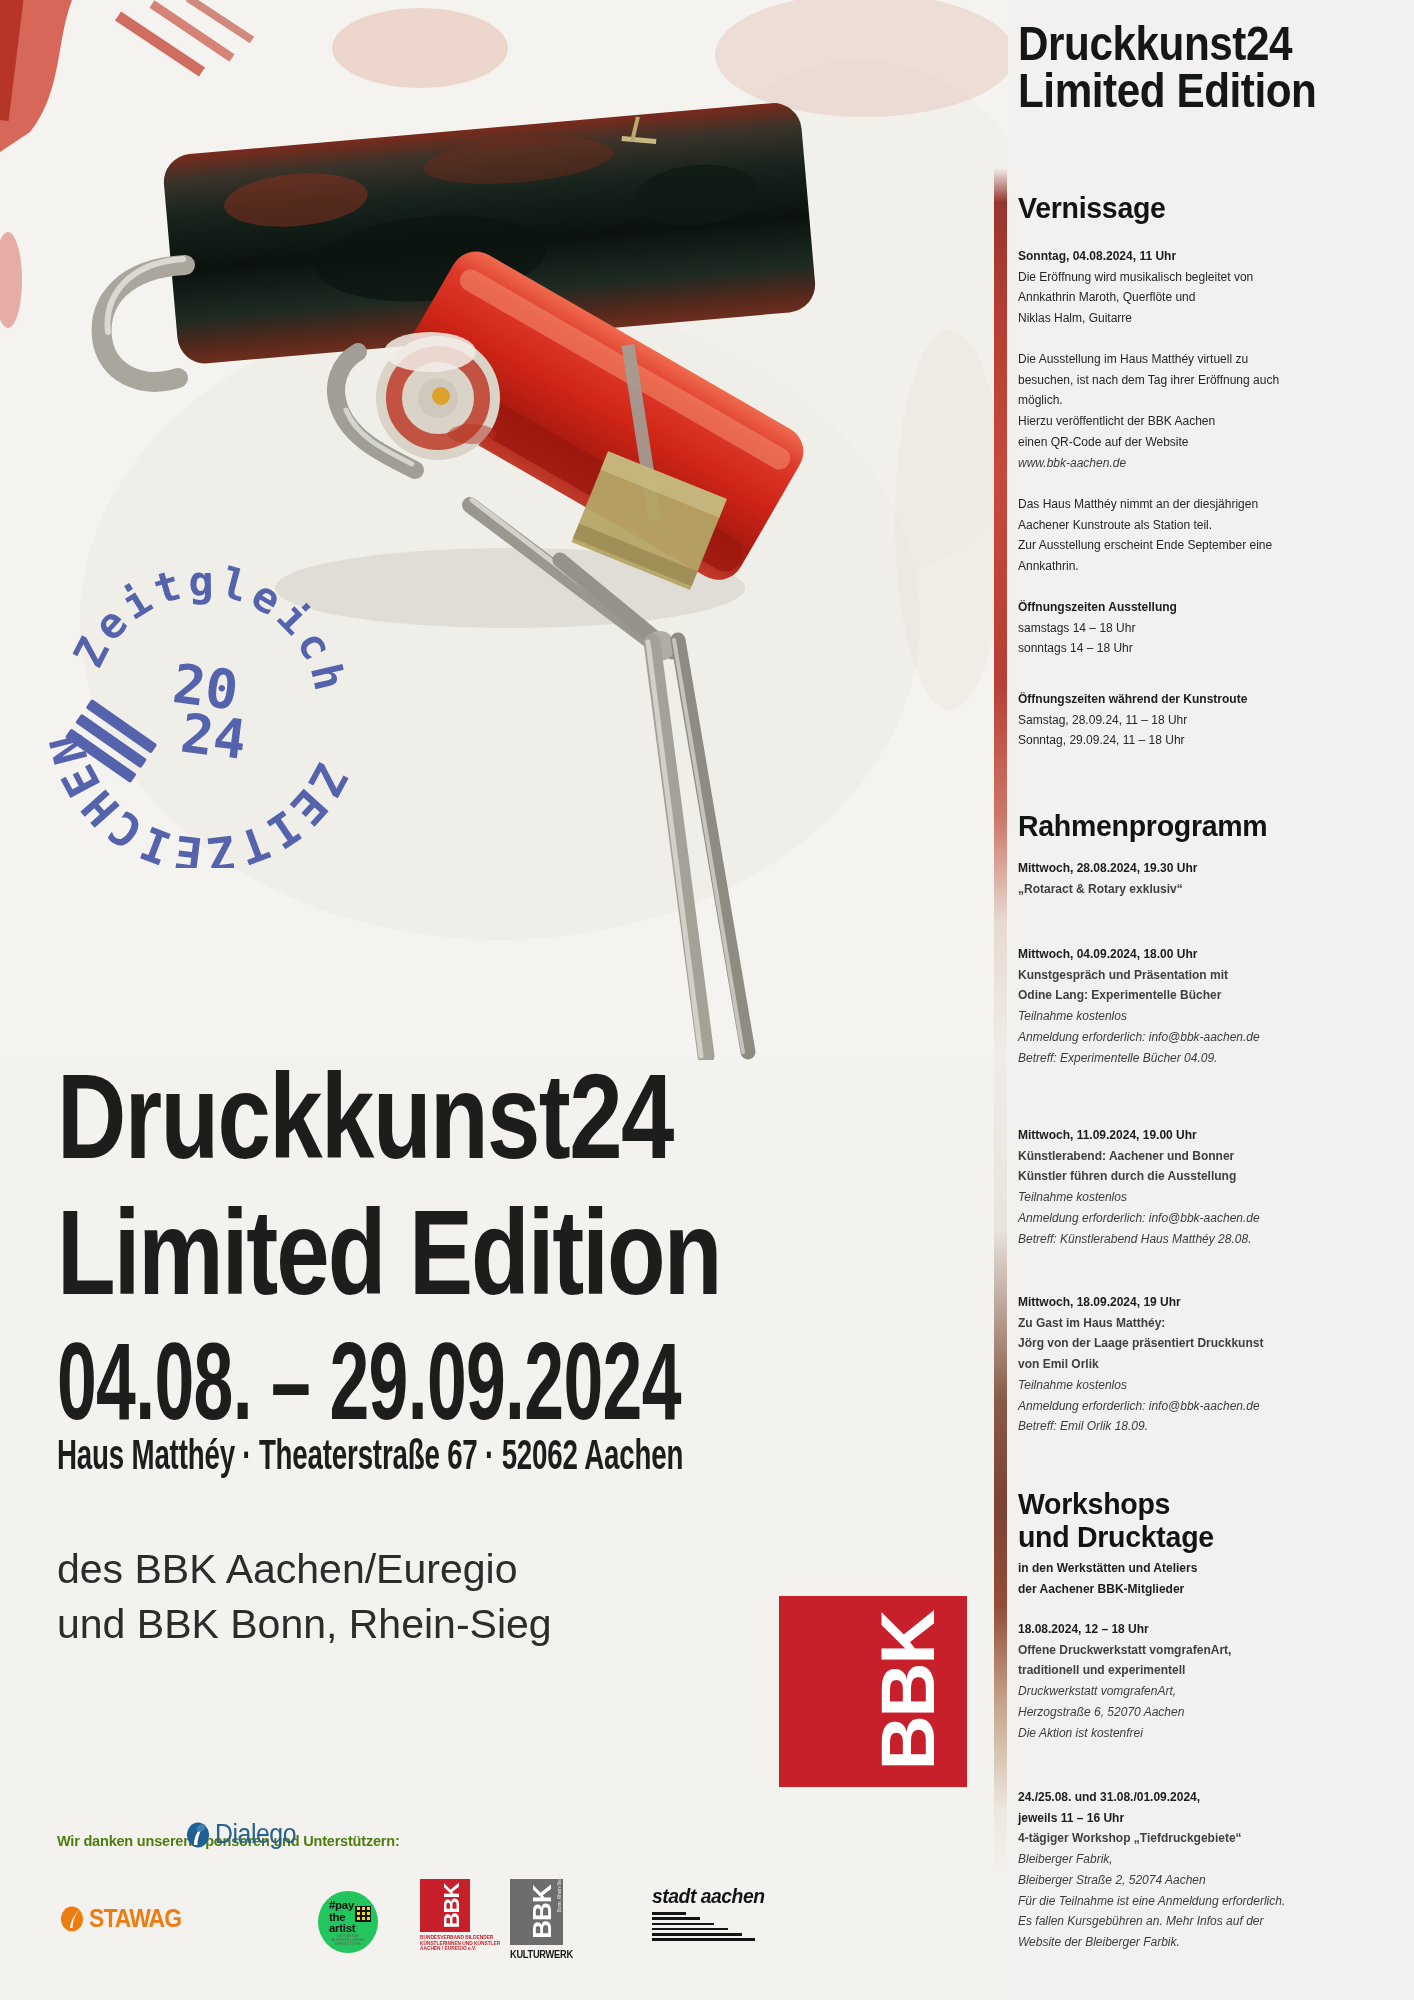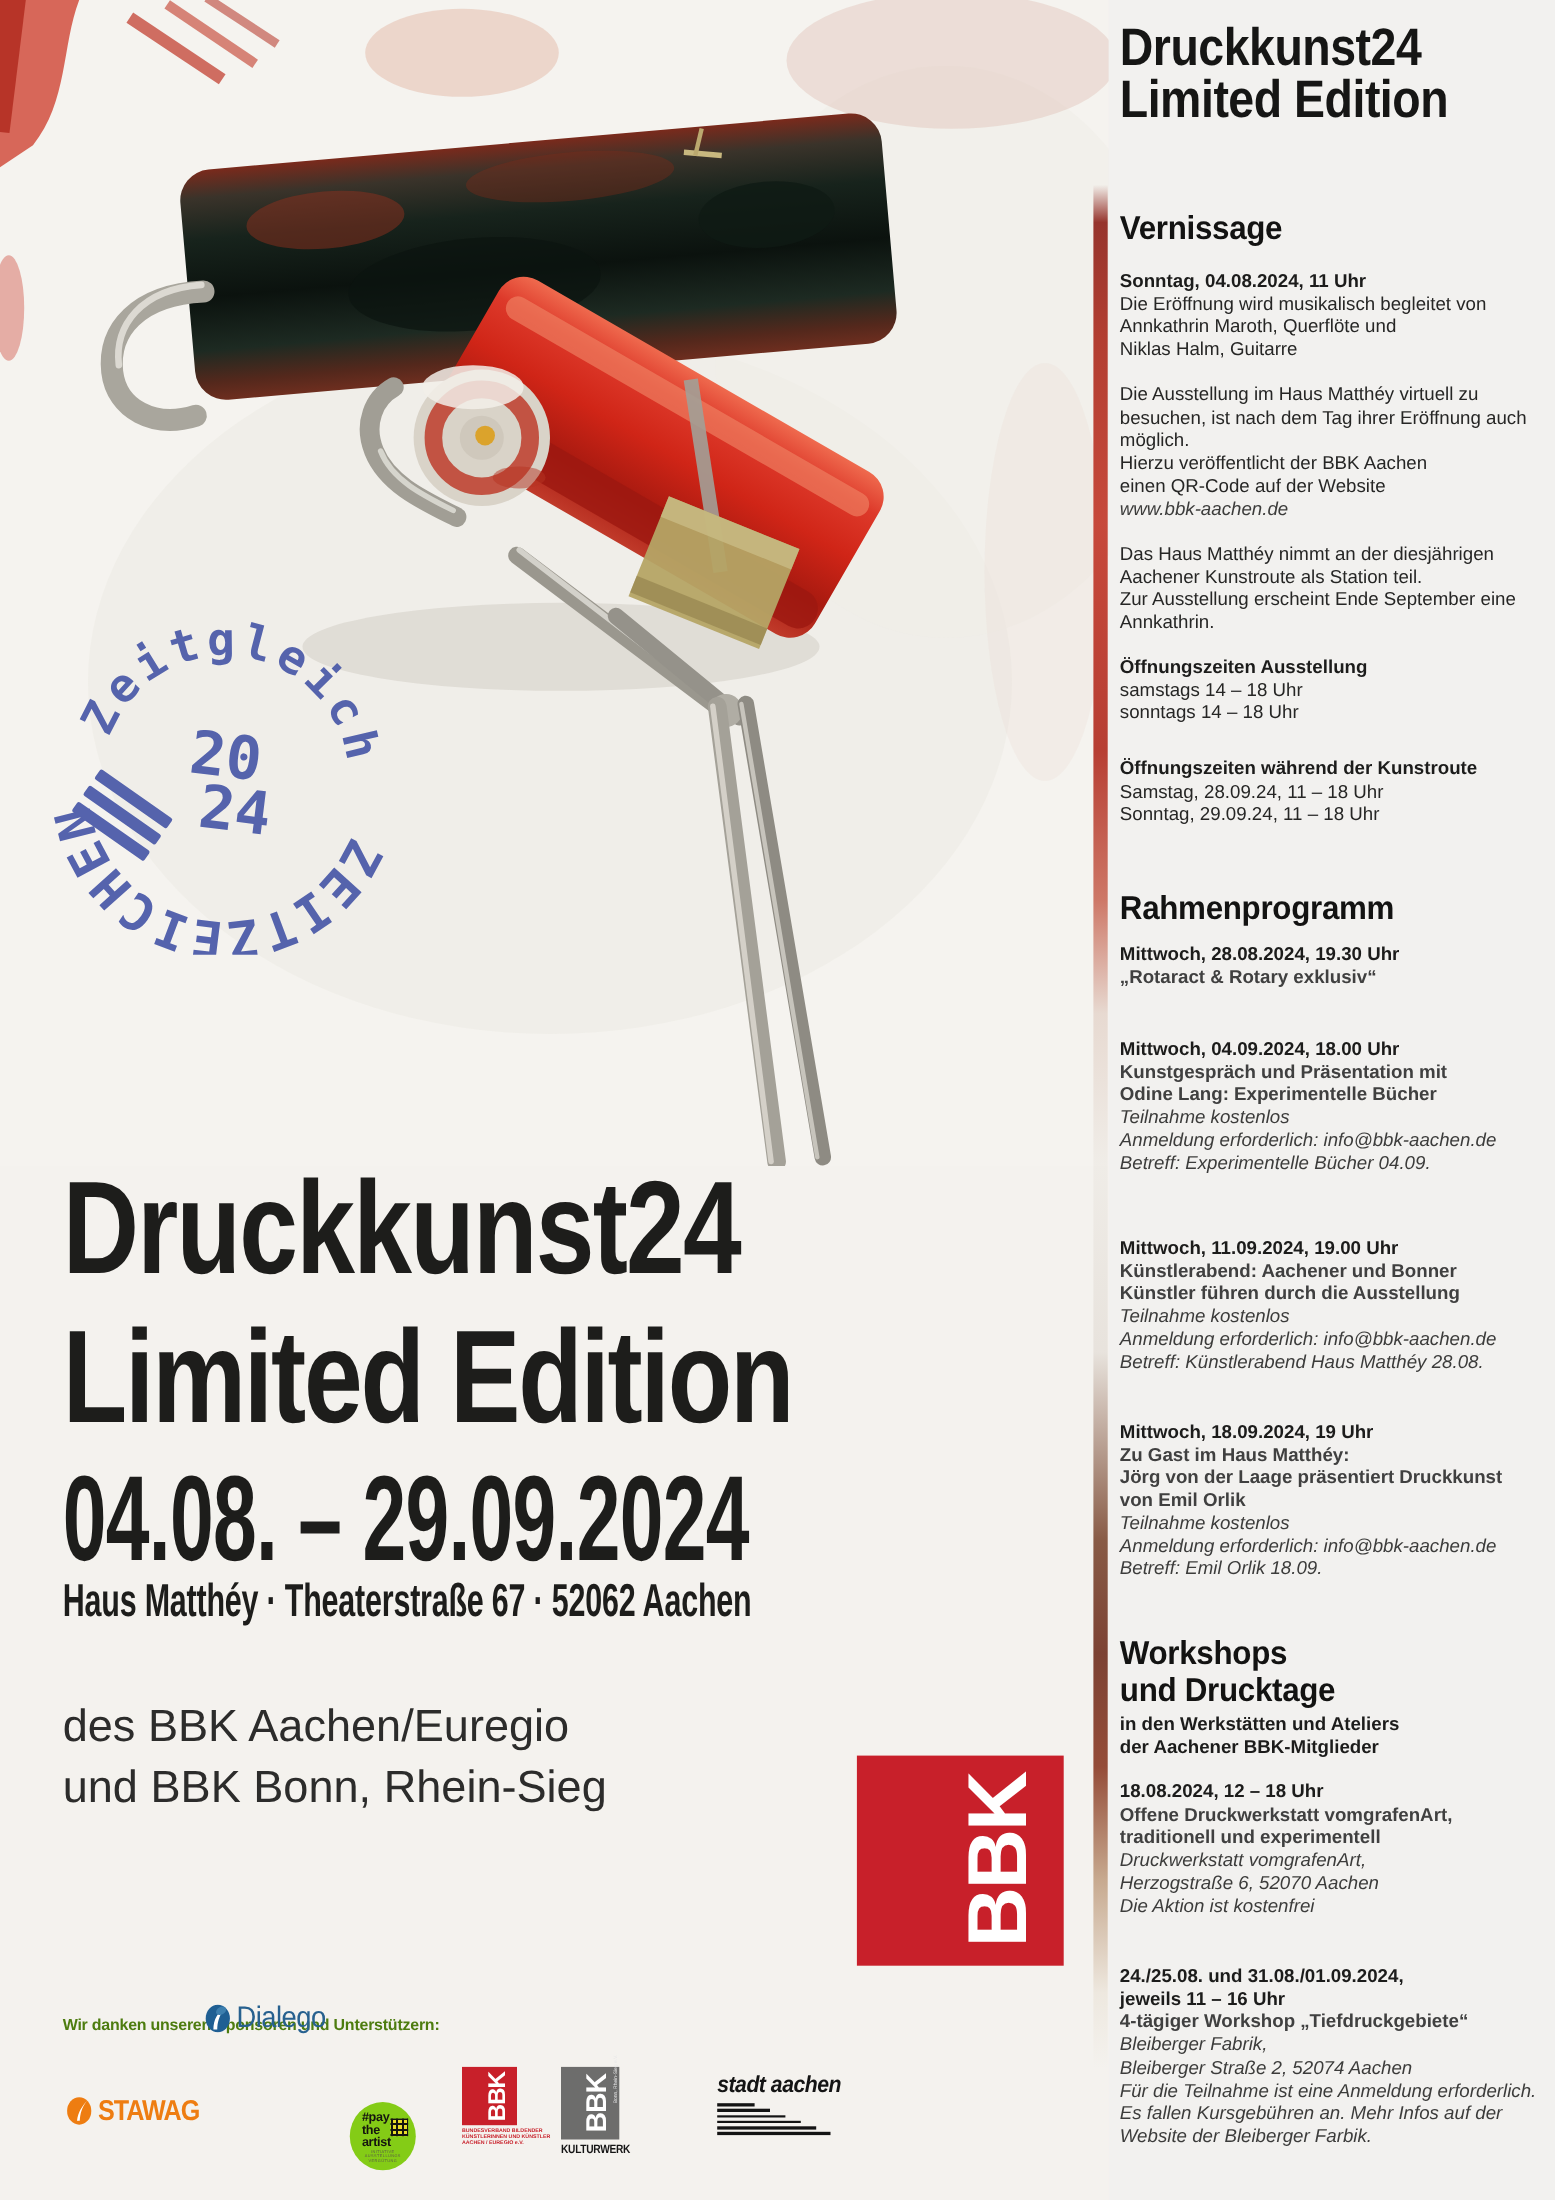--- a/index.html
+++ b/index.html
@@ -34,21 +34,21 @@
   .sp-label{position:absolute;left:57px;top:1833px;font-size:14.5px;font-weight:bold;
       letter-spacing:-0.2px;color:#4d7c0f;}
 
   
   .sp{position:absolute;}
   .sp-row-icon{display:flex;align-items:center;gap:5px;}
   .stawag-name{font-size:26px;font-weight:800;color:#ee7d11;letter-spacing:-1px;
       transform:scaleX(.88);transform-origin:0 50%;white-space:nowrap;}
   .dialego-name{font-size:27px;color:#27618f;letter-spacing:-0.5px;
       transform:scaleX(.92);transform-origin:0 50%;white-space:nowrap;}
-  .pay-circle{position:relative;width:60px;height:62px;border-radius:50%;background:#84cc16;margin-top:20px;}
+  .pay-circle{position:relative;width:60px;height:62px;border-radius:50%;background:#22c55e;}
   .pay-lines{position:absolute;left:11px;top:9px;font-weight:800;font-size:11.5px;
       line-height:11.5px;color:#15150f;letter-spacing:-0.3px;}
   .pay-sub{position:absolute;left:0;right:0;top:44px;text-align:center;font-size:3.5px;
       line-height:3.9px;letter-spacing:.4px;color:#5a5a46;}
   .qr{position:absolute;right:7px;top:15px;width:16px;height:16px;
       background-image:
         repeating-linear-gradient(90deg,#15150f 0 2px,transparent 2px 5px),
         repeating-linear-gradient(0deg,#15150f 0 2px,#e8dc2a 2px 5px);}
   .bbk-sq{position:relative;background:#c8202a;}
   .bbk-sq span{position:absolute;left:64%;top:50%;transform:translate(-50%,-50%) rotate(-90deg);
@@ -61,21 +61,21 @@
       font-size:4.5px;color:#e8e8e8;white-space:nowrap;}
   .kw-label{margin-top:3px;font-size:11px;font-weight:800;letter-spacing:-0.3px;color:#161616;
       transform:scaleX(.84);transform-origin:0 0;white-space:nowrap;}
   .sa-name{font-size:21px;font-weight:bold;letter-spacing:-0.5px;color:#141414;
       transform:scaleX(.92);transform-origin:0 0;white-space:nowrap;}
   .sa-lines{margin-top:4px;}
   .sa-lines i{display:block;height:2.6px;background:#141414;margin-bottom:2.7px;}
 
   
   .rc{position:absolute;left:1008px;top:0;width:406px;height:2000px;background:#f2f1ef;}
-  .rc .blk{position:absolute;left:10px;width:394px;font-size:17px;line-height:20.7px;color:#262625;}
+  .rc .blk{position:absolute;left:10px;width:394px;font-size:12px;line-height:20.7px;color:#262625;}
   .rc .blk div{white-space:nowrap;}
   .rc-title{position:absolute;left:10px;top:20px;font-size:48px;line-height:47px;font-weight:bold;
       color:#161615;letter-spacing:-0.5px;transform:scaleX(.88);transform-origin:0 0;}
   .rc-title div{white-space:nowrap;}
   .hdr{position:absolute;left:10px;font-size:30px;line-height:33px;font-weight:bold;color:#131312;
       letter-spacing:-0.3px;transform:scaleX(.95);transform-origin:0 0;}
   .hdr div{white-space:nowrap;}
   .b{font-weight:bold;color:#1c1c1b;}
   .red{font-weight:bold;color:#404040;}
   .it{font-style:italic;color:#3c3c3b;}

